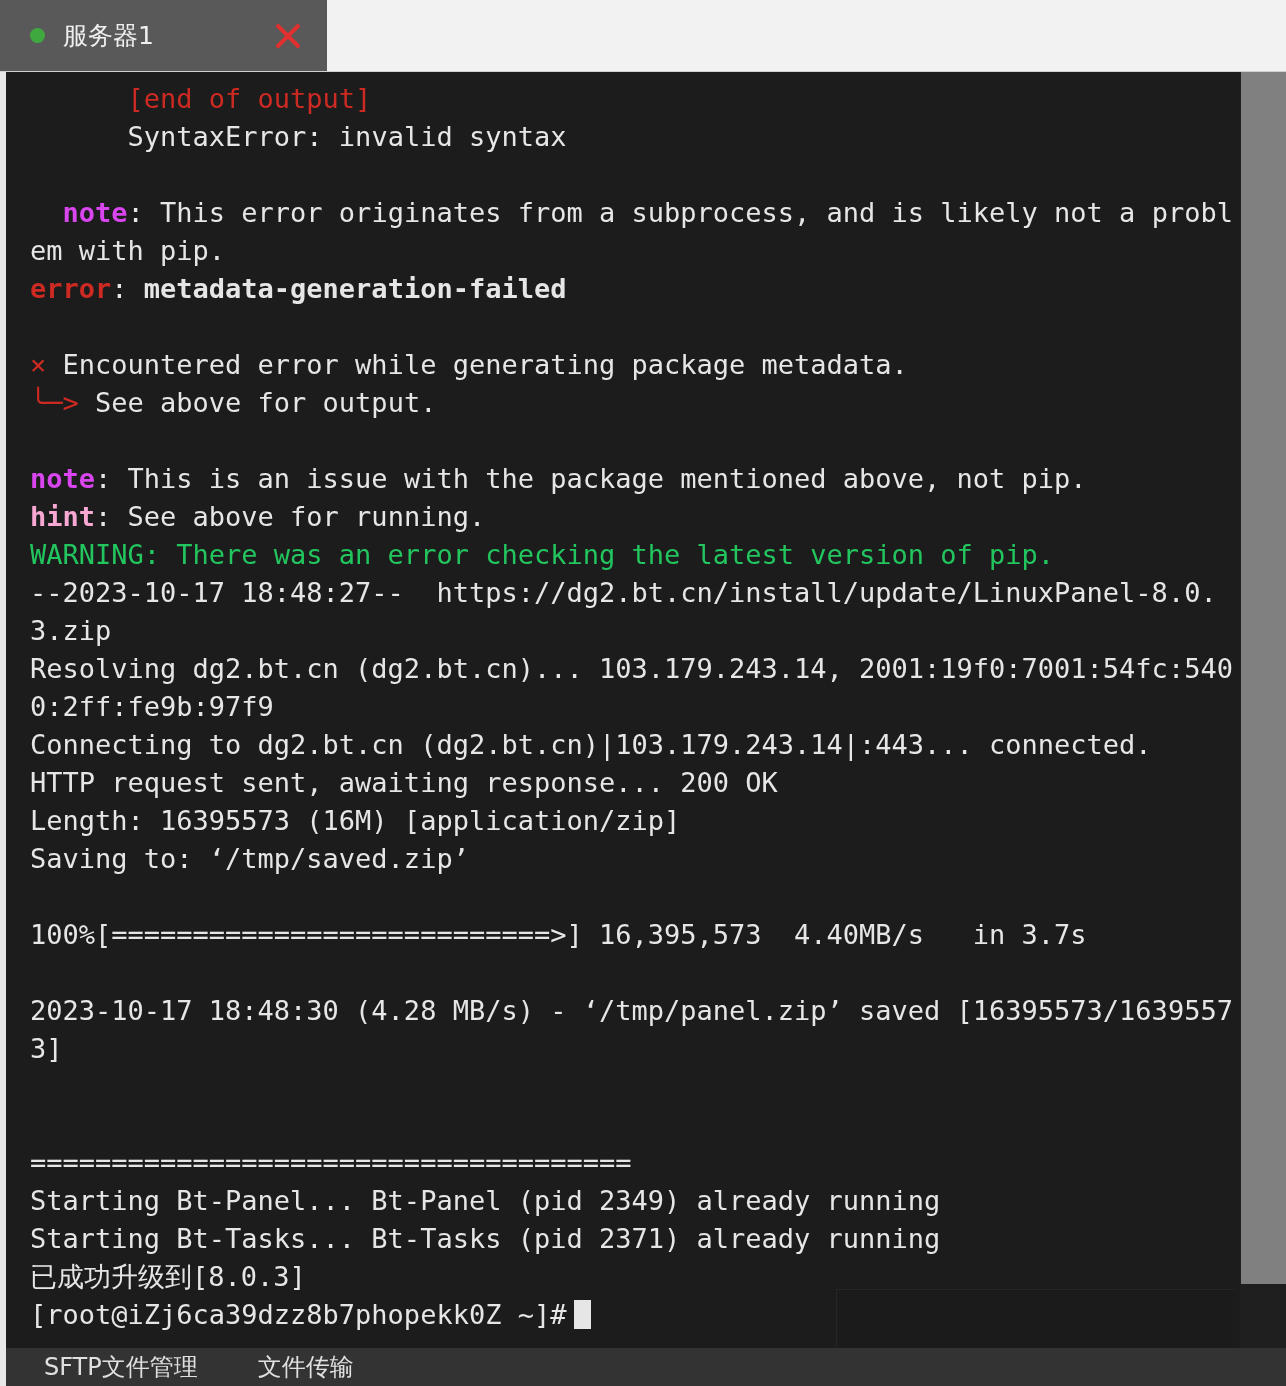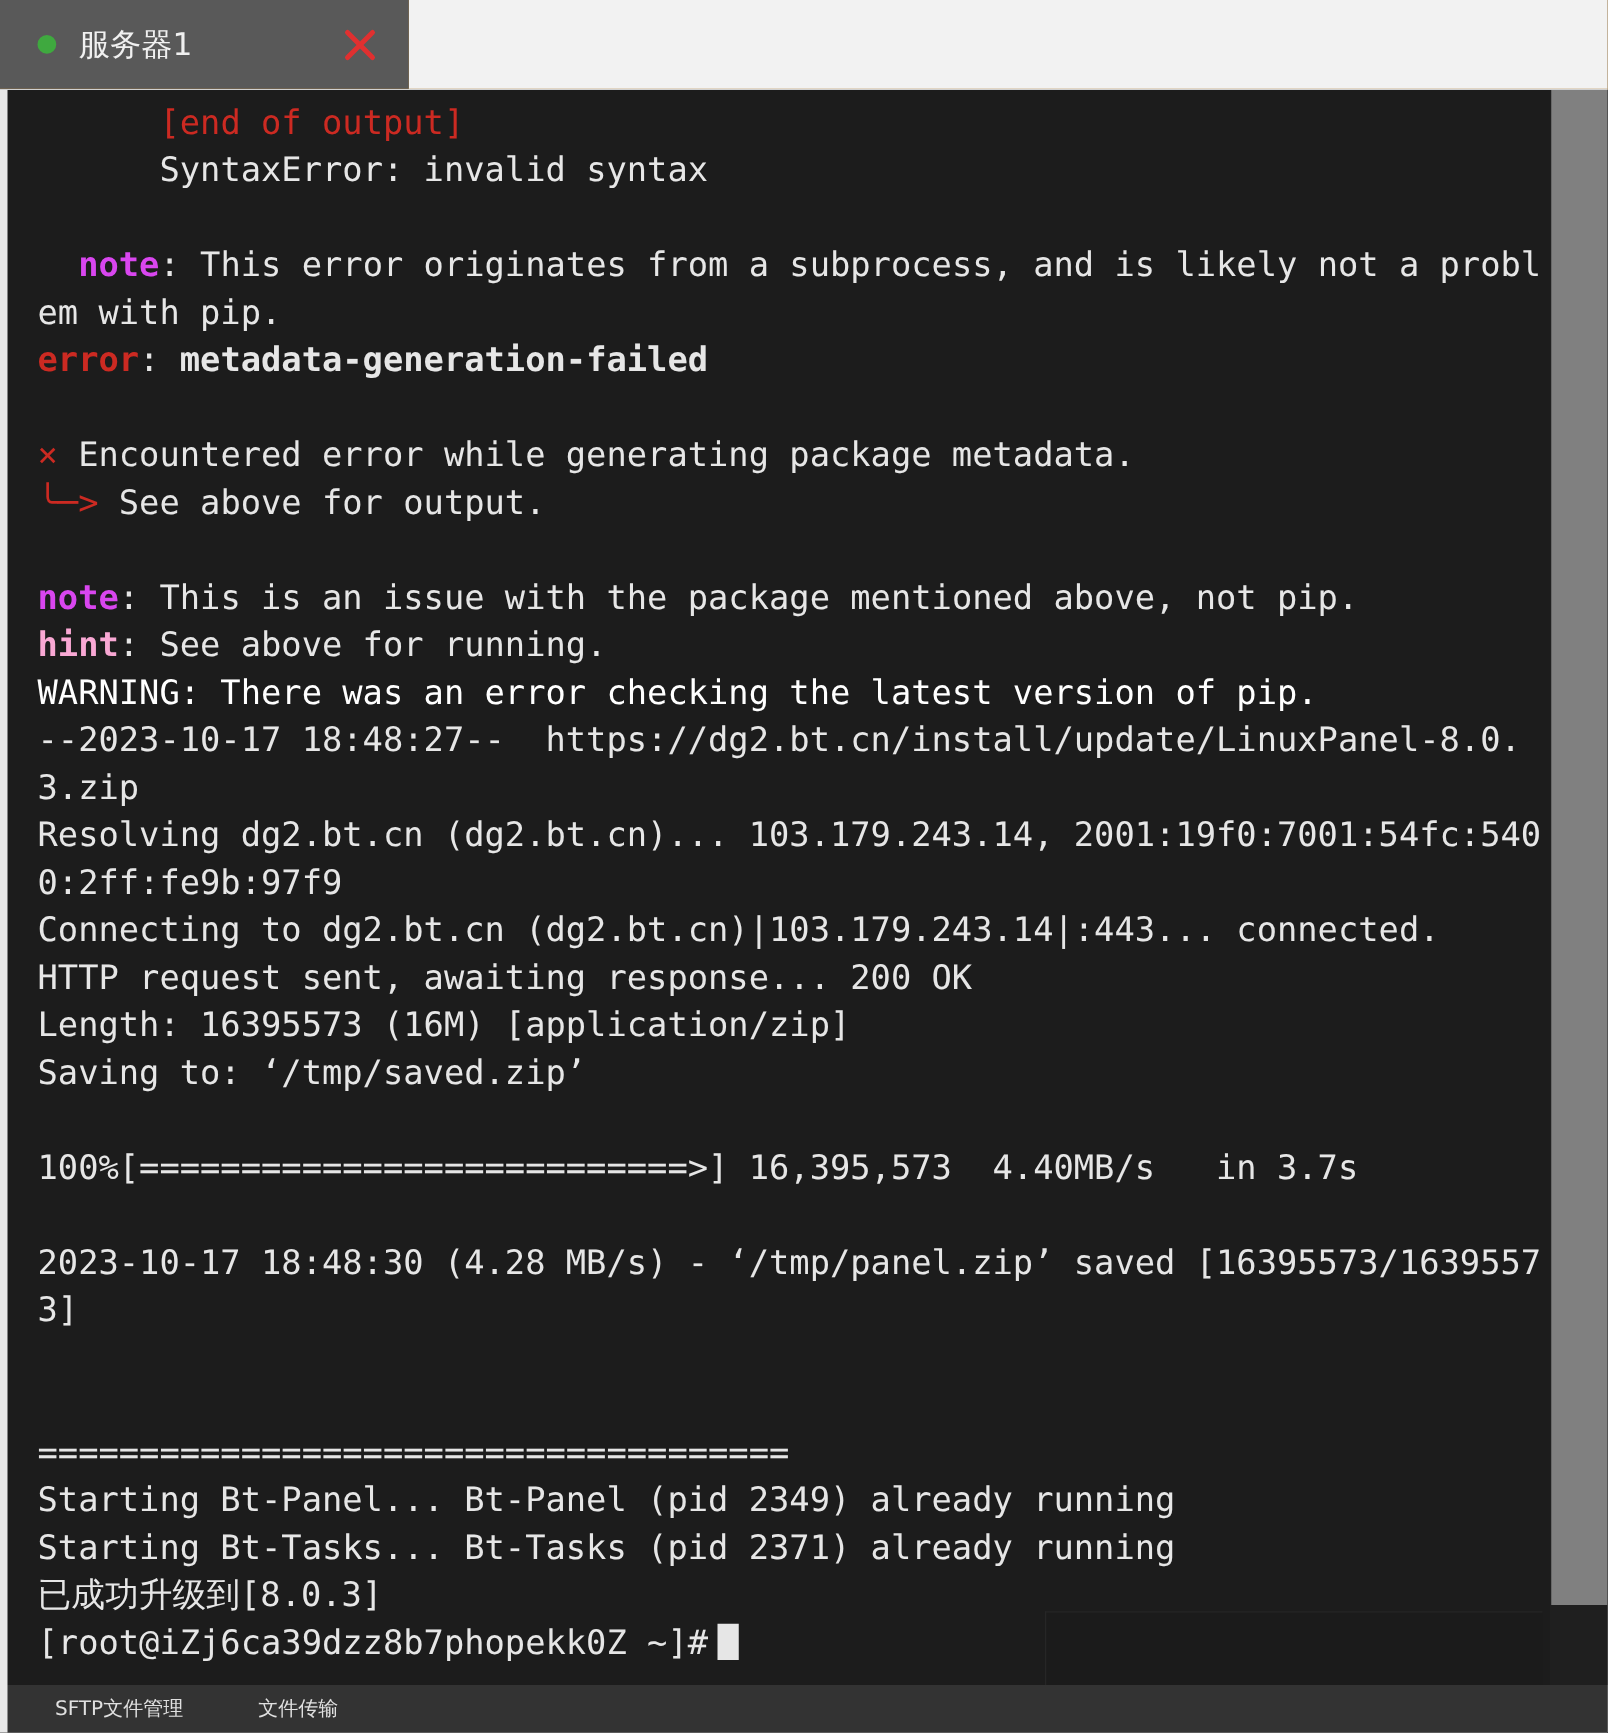--- a/index.html
+++ b/index.html
@@ -18,21 +18,21 @@
     width: 1286px;
     height: 1386px;
     background: #f2f2f2;
     display: flex;
     flex-direction: column;
   }
 
   
   .tabbar {
     height: 72px;
-    background: #a16207;
+    background: #0c4a6e;
     display: flex;
     align-items: stretch;
     flex: 0 0 auto;
     border-bottom: 1px solid #d0d0d0;
     box-sizing: border-box;
   }
   .tab {
     width: 327px;
     background: #595959;
     display: flex;
@@ -94,21 +94,21 @@
     white-space: pre-wrap;
     word-break: break-all;
     letter-spacing: 0px;
     margin: 0;
   }
   .blank { height: 38px; }
   .c-white   { color: #e6e6e6; }
   .c-red     { color: #cc2a22; }
   .c-purple  { color: #d946ef; }
   .c-cyan    { color: #f9a8d4; }
-  .c-yellow  { color: #ffffff; }
+  .c-yellow  { color: #22c55e; }
   .bold      { font-weight: bold; }
 
   .cursor {
     display: inline-block;
     width: 17px;
     height: 29px;
     background: #e6e6e6;
     vertical-align: -5px;
     margin-left: 8px;
   }
@@ -148,21 +148,21 @@
     background: #333333;
     display: flex;
     align-items: center;
     padding-left: 38px;
     box-sizing: border-box;
     border-left: 6px solid #e8e8e8;
   }
   .bottom-item {
     color: #e0e0e0;
     font-family: "DejaVu Sans", sans-serif;
-    font-size: 16px;
+    font-size: 24px;
     margin-right: 60px;
     white-space: nowrap;
   }
 </style>
 </head>
 <body>
 
 <div class="app">
 
   <div class="tabbar">

